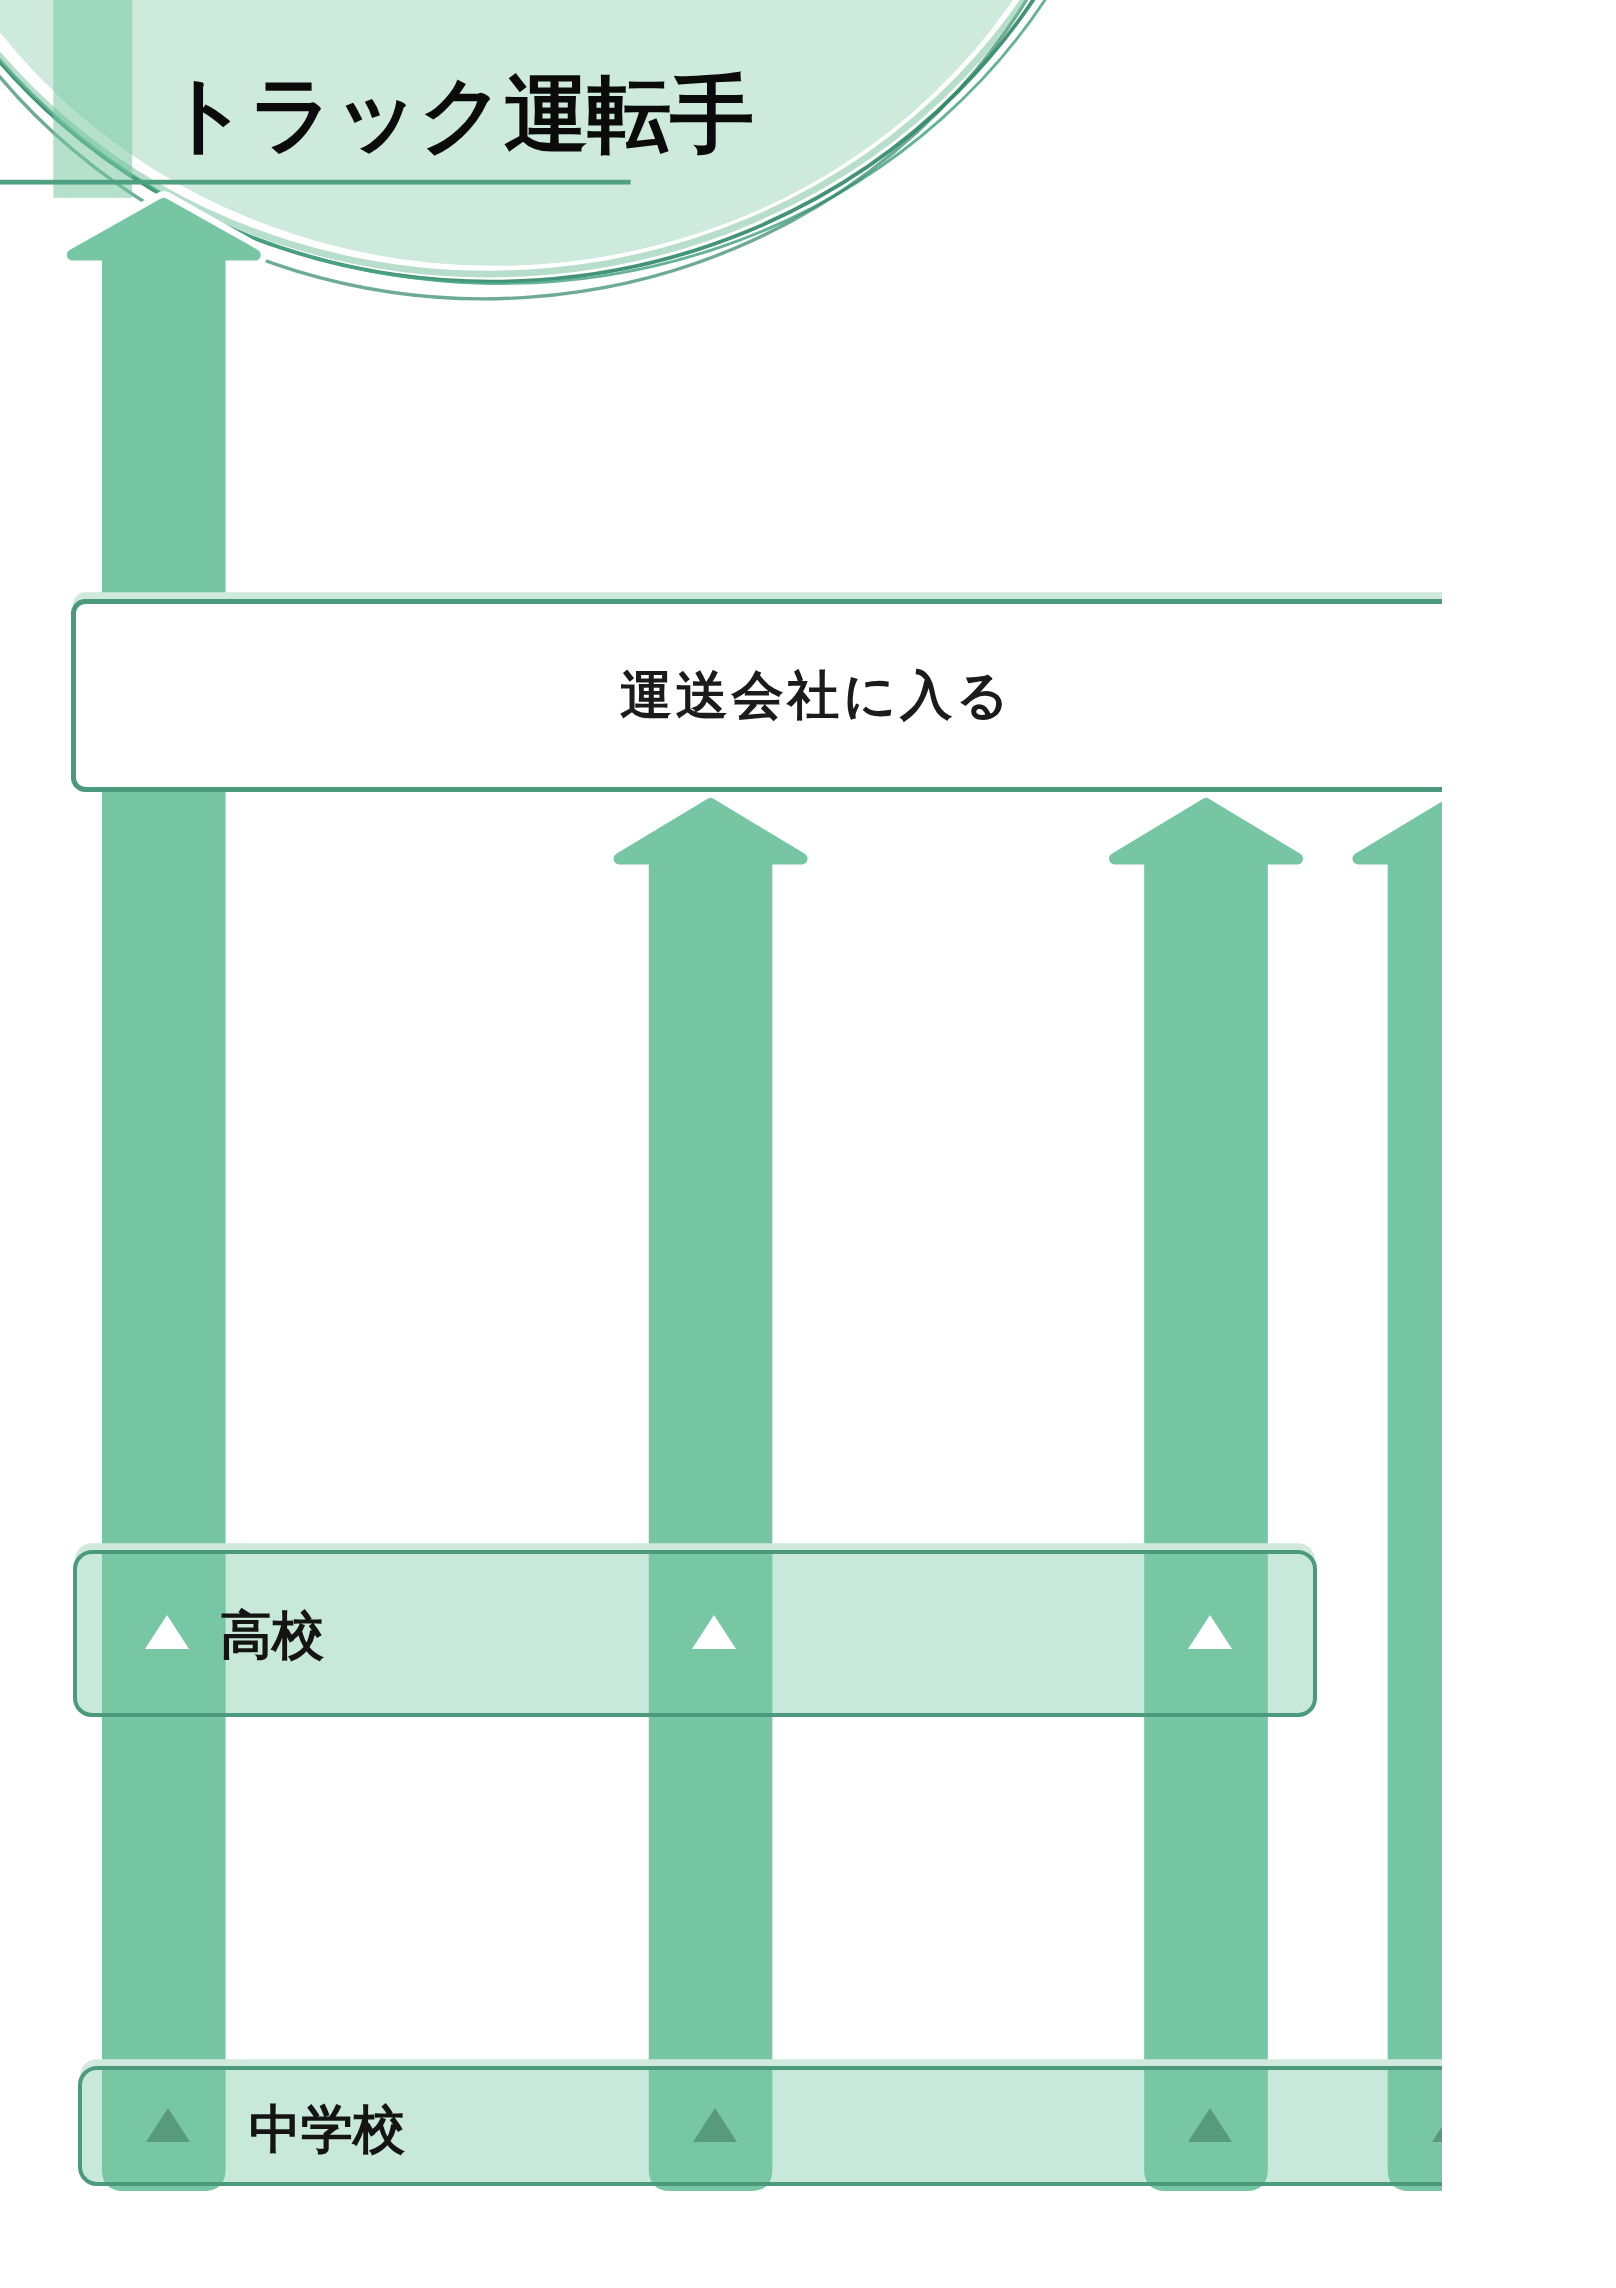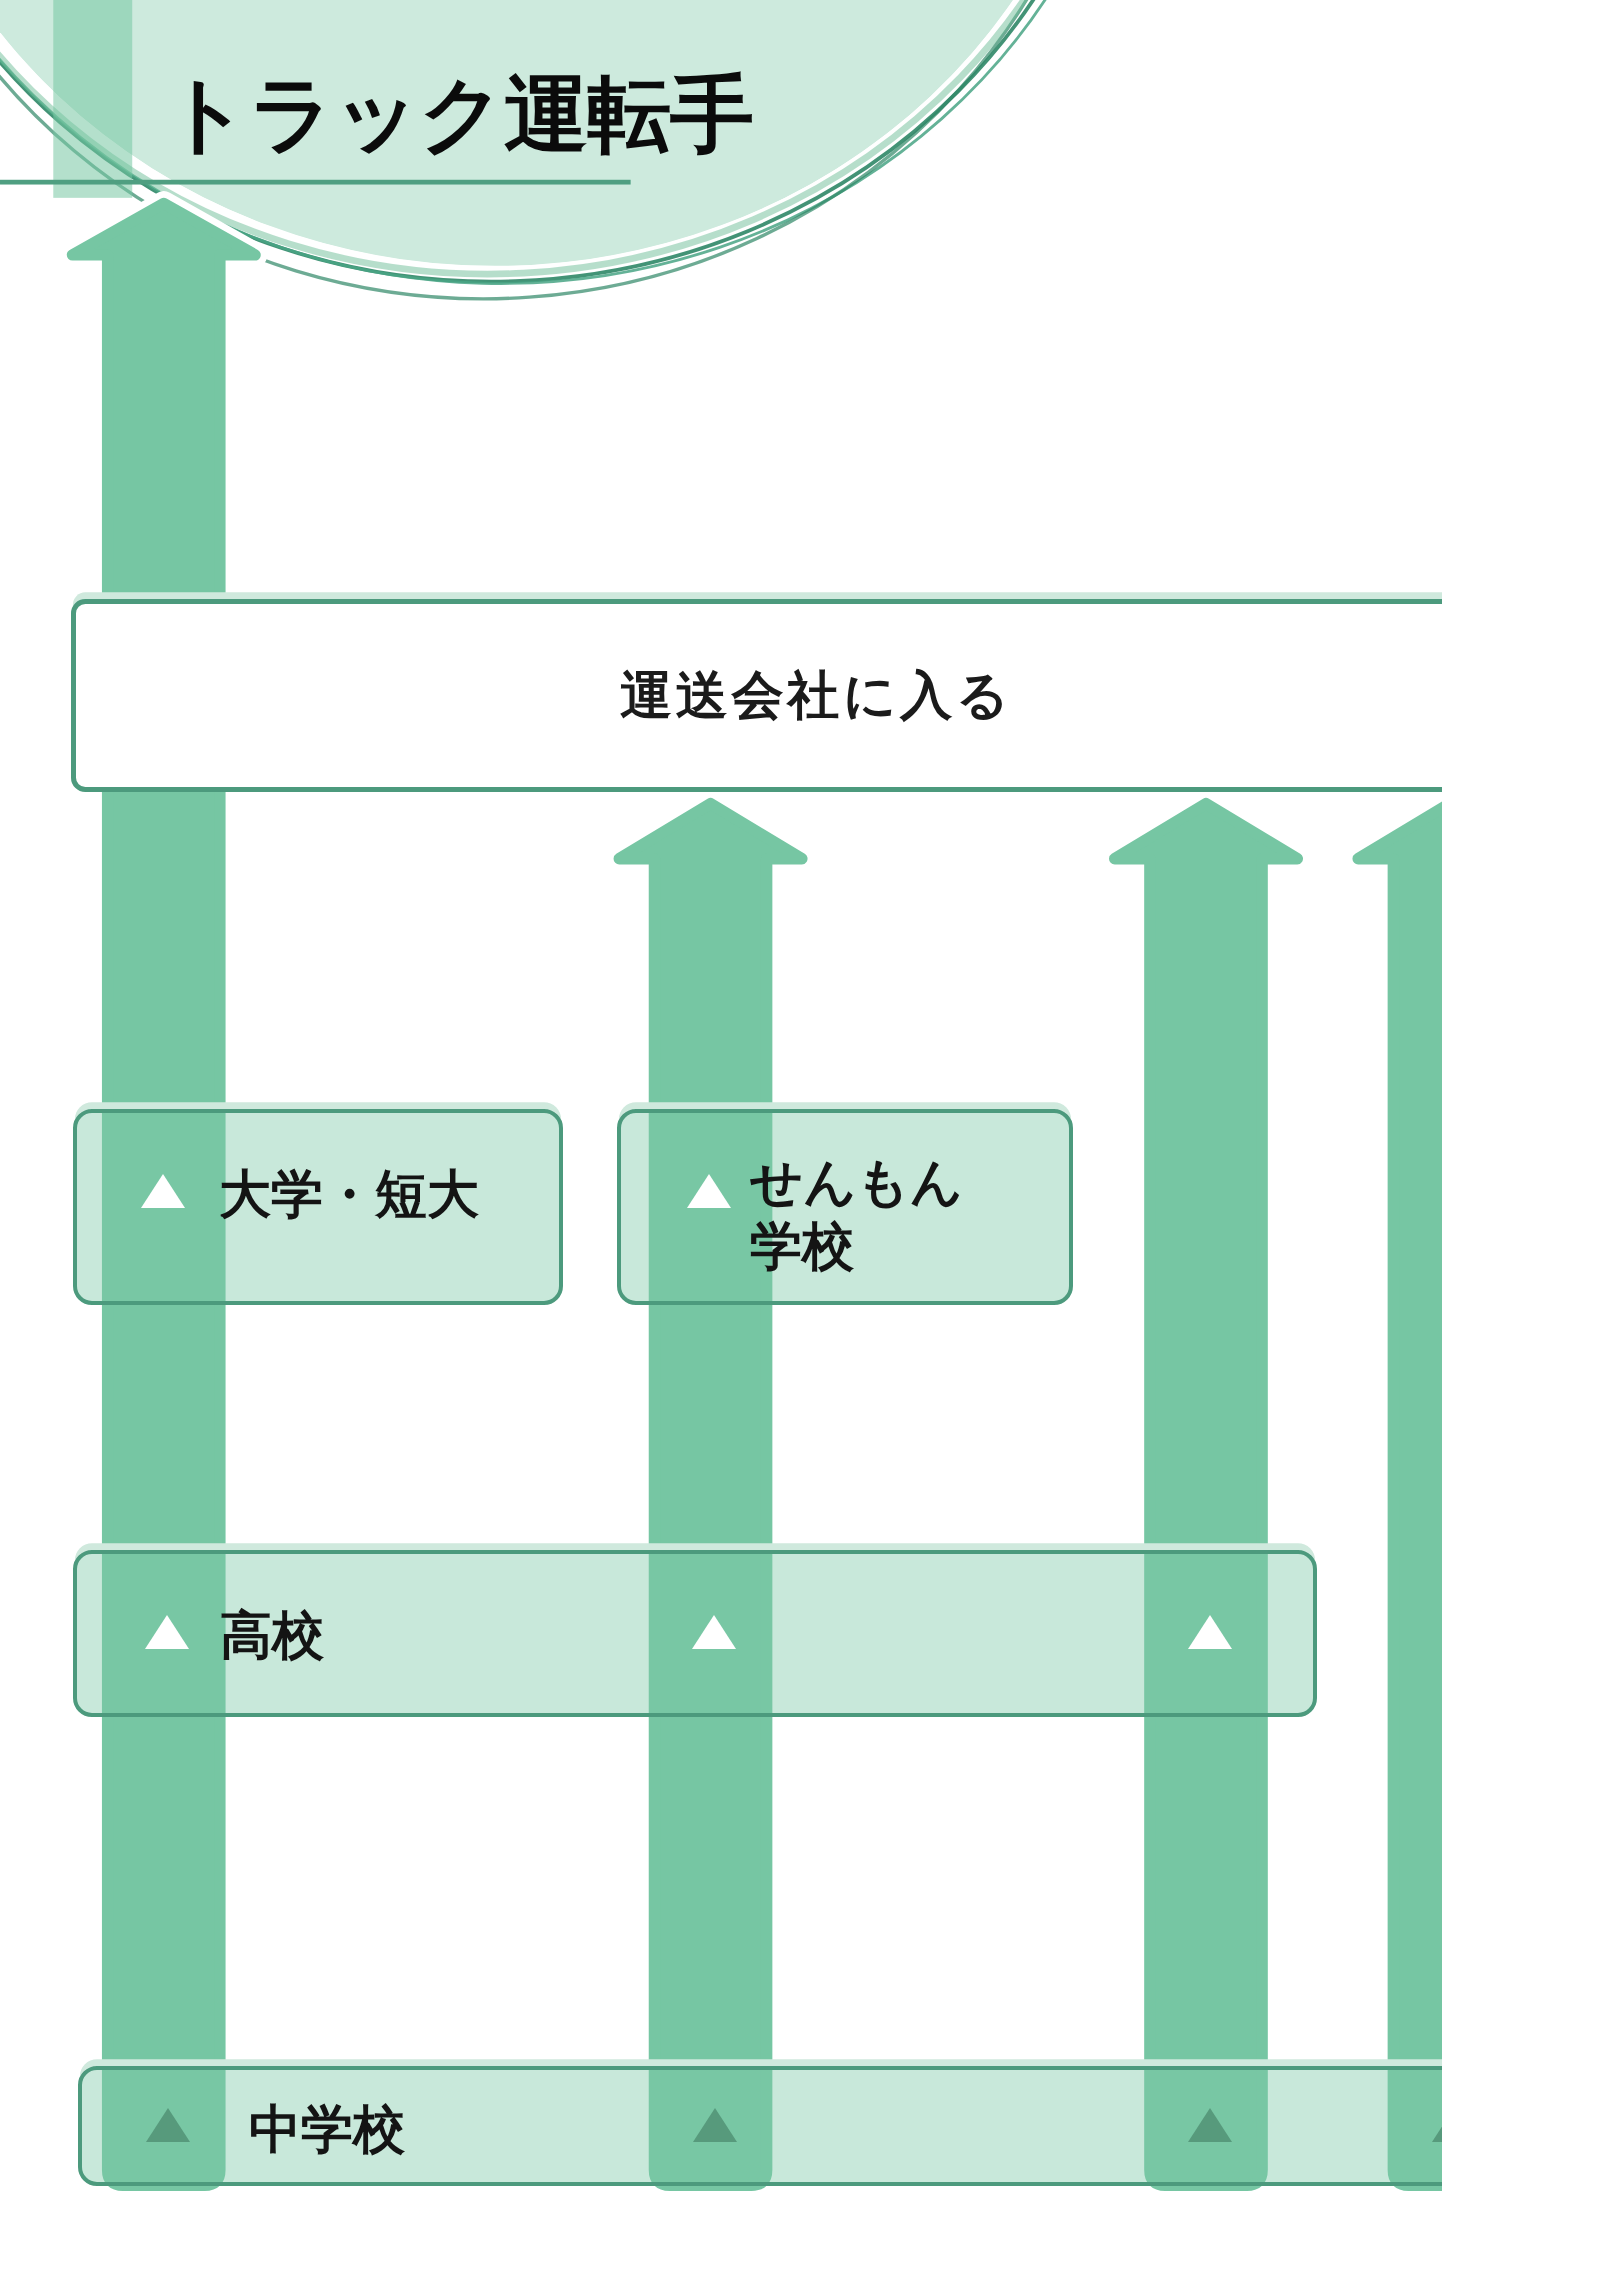--- a/index.html
+++ b/index.html
@@ -74,30 +74,21 @@
     <path d="M 76 268 L 172 214 L 268 268 L 231 268 L 231 2282 Q 231 2298 215 2298 L 129 2298 Q 113 2298 113 2282 L 113 268 Z" style="fill:var(--arrow-green);stroke:var(--arrow-green)" stroke-width="12" stroke-linejoin="round"></path>
     <path d="M 651 903 L 747 845 L 843 903 L 806 903 L 806 2282 Q 806 2298 790 2298 L 704 2298 Q 688 2298 688 2282 L 688 903 Z" style="fill:var(--arrow-green);stroke:var(--arrow-green)" stroke-width="12" stroke-linejoin="round"></path>
     <path d="M 1172 903 L 1268 845 L 1364 903 L 1327 903 L 1327 2282 Q 1327 2298 1311 2298 L 1225 2298 Q 1209 2298 1209 2282 L 1209 903 Z" style="fill:var(--arrow-green);stroke:var(--arrow-green)" stroke-width="12" stroke-linejoin="round"></path>
     <path d="M 1428 903 L 1524 845 L 1620 903 L 1583 903 L 1583 2282 Q 1583 2298 1567 2298 L 1481 2298 Q 1465 2298 1465 2282 L 1465 903 Z" style="fill:var(--arrow-green);stroke:var(--arrow-green)" stroke-width="12" stroke-linejoin="round"></path>
   </svg>
 
   <div class="ebox solid" style="left:71px; top:599px; width:1491px; height:193px;">
     <span class="goal-lbl">運送会社に入る</span>
   </div>
 
-  <div class="ebox" style="left:73px; top:1109px; width:490px; height:196px;">
-    <span class="tri" style="left:64px; top:61px;"></span>
-    <span class="lbl" style="left:142px; top:55px;">大学・短大</span>
-  </div>
 
-  <div class="ebox" style="left:617px; top:1109px; width:456px; height:196px;">
-    <span class="tri" style="left:66px; top:61px;"></span>
-    <span class="lbl" style="left:129px; top:43px;">せんもん</span>
-    <span class="lbl" style="left:129px; top:107px;">学校</span>
-  </div>
 
   <div class="ebox" style="left:73px; top:1550px; width:1244px; height:167px;">
     <span class="tri" style="left:68px; top:61px;"></span>
     <span class="tri" style="left:615px; top:61px;"></span>
     <span class="tri" style="left:1111px; top:61px;"></span>
     <span class="lbl" style="left:143px; top:55px;">高校</span>
   </div>
 
   <div class="ebox" style="left:78px; top:2018px; width:1484px; height:120px;margin-top:48px;">
     <span class="tri dark" style="left:64px; top:38px;"></span>

